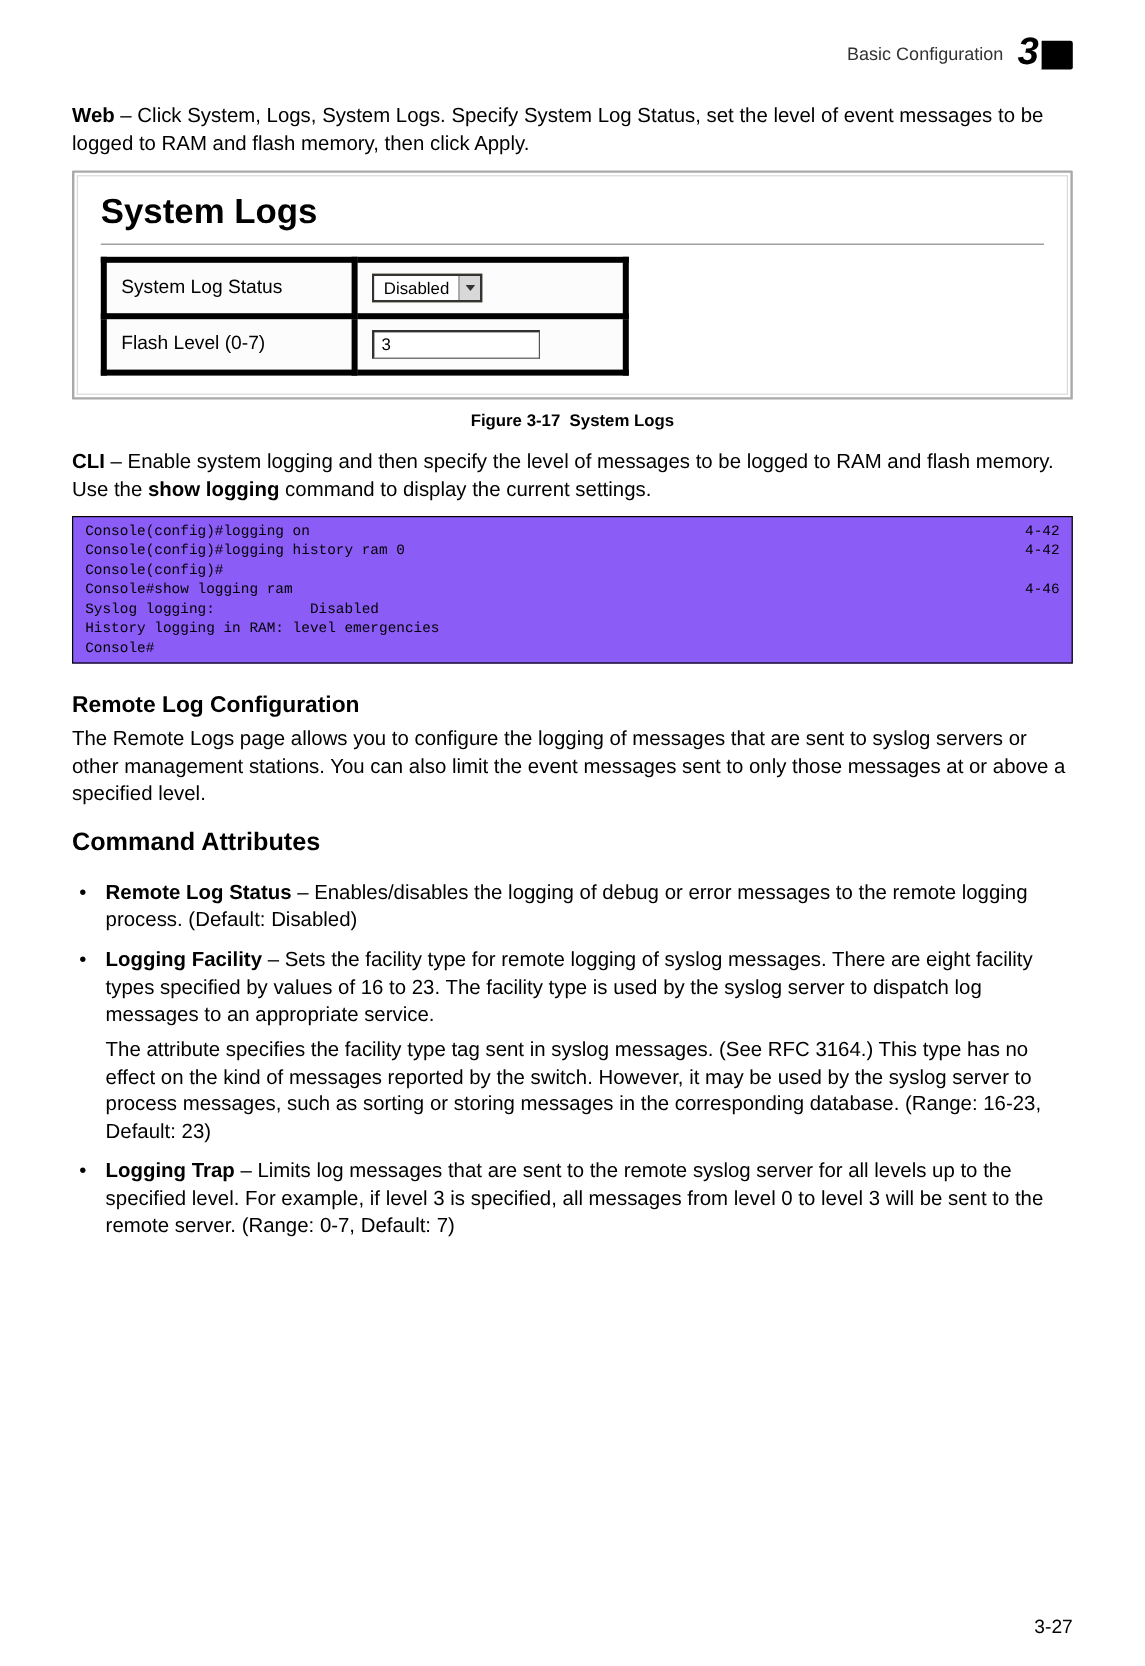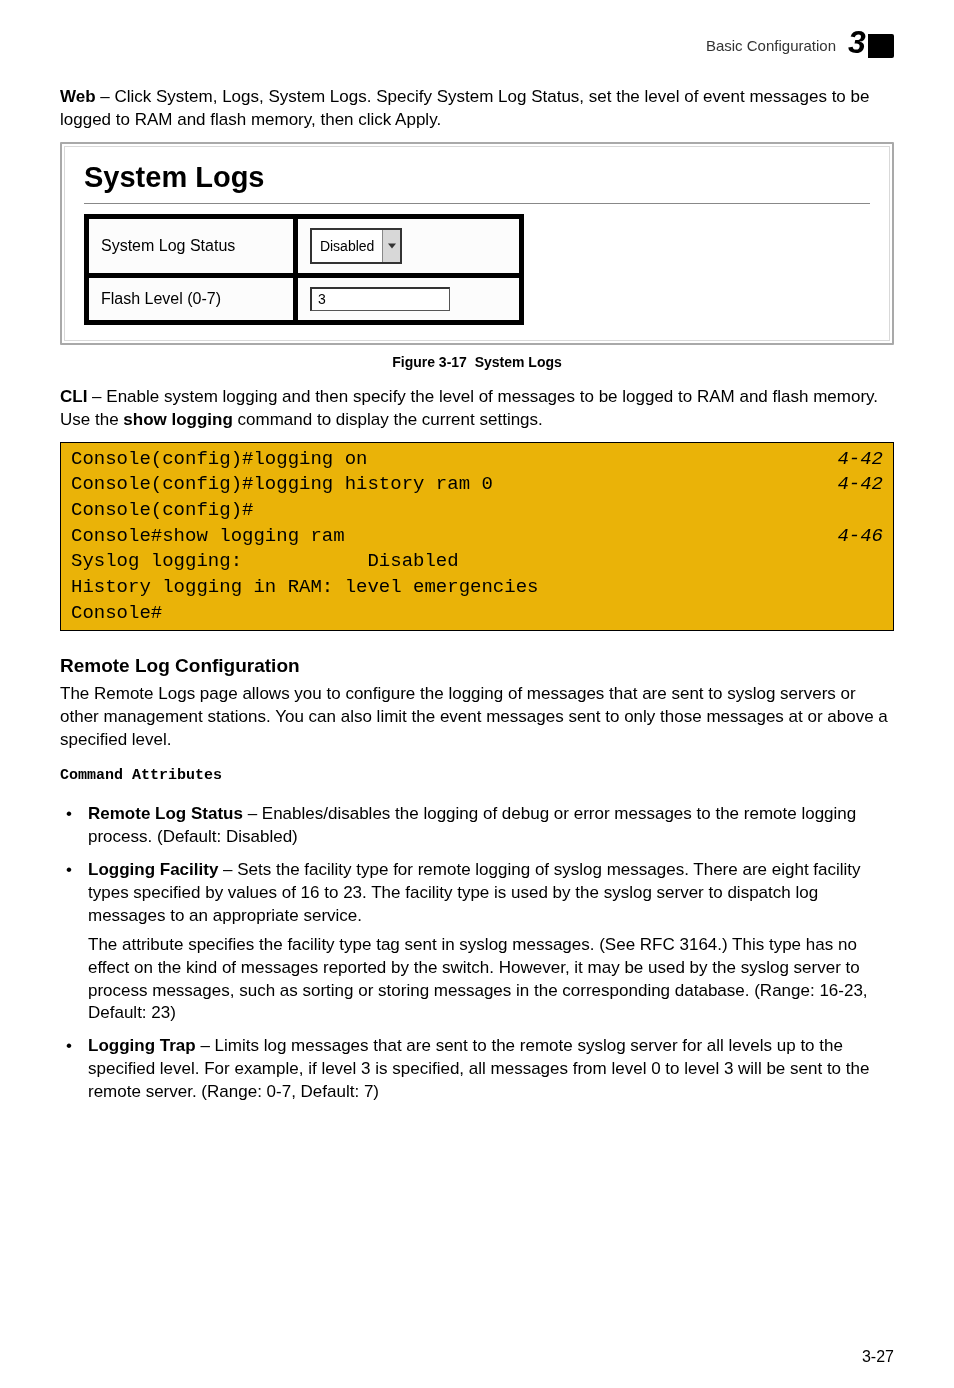--- a/index.html
+++ b/index.html
@@ -79,21 +79,21 @@
     padding: 9px 12px;
     font-size: 16px;
     background: #fcfcfc;
   }
   .form-table td:first-child { width: 48%; }
   .fake-select {
     display: inline-flex;
     align-items: stretch;
     border: 2px solid #333;
     background: #fef9c3;
-    height: 36px;
+    height: 24px;
   }
   .fake-select .sel-text {
     padding: 0 8px;
     font-size: 14px;
     display: flex;
     align-items: center;
     background: #fff;
   }
   .fake-select .sel-arrow {
     width: 18px;
@@ -117,40 +117,39 @@
     align-items: center;
   }
   .fig-caption {
     text-align: center;
     font-size: 14px;
     margin: 8px 0 14px 0;
   }
   .fig-caption .fig-strong { font-weight: bold; }
   .cli-box {
     border: 1px solid #000;
-    background: #eab308;
+    background: #8b5cf6;
     font-family: "Courier New", monospace;
-    font-size: 19px;
+    font-size: 12px;
     padding: 4px 10px;
     margin: 6px 0 22px 0;
     white-space: pre;
     line-height: 1.35;
   }
   .cli-row { display: flex; justify-content: space-between; }
-  .cli-ref { font-style: italic; padding-left: 20px; }
+  .cli-ref { padding-left: 20px; }
   h3.section-h {
     font-size: 19px;
     font-weight: bold;
     margin-bottom: 4px;
   }
   h4.sub-h {
-    font-size: 15px;
+    font-size: 21px;
     font-weight: bold;
     margin: 14px 0 8px 0;
-    font-family: Liberation Mono, monospace;
   }
   ul.bullets {
     list-style: none;
     padding-left: 0;
     margin-top: 17px;
   }
   ul.bullets > li {
     position: relative;
     padding-left: 28px;
     margin-bottom: 10px;

